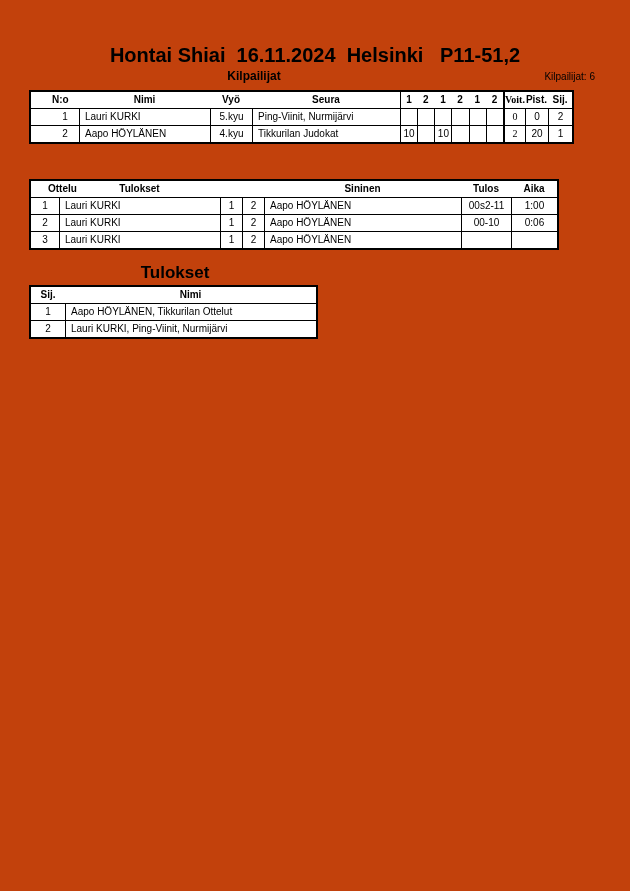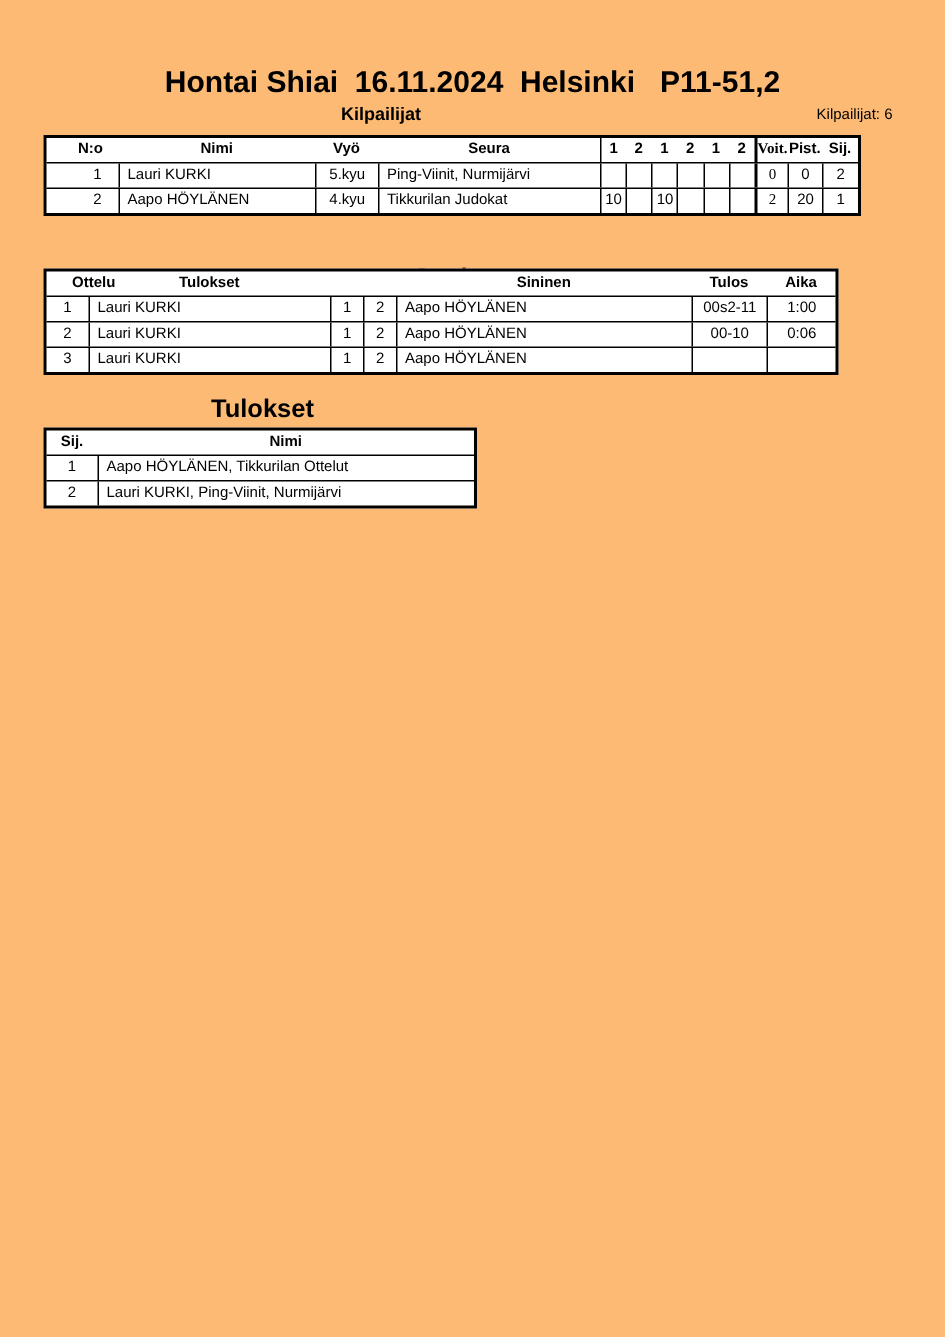--- a/index.html
+++ b/index.html
@@ -1,18 +1,18 @@
 <!DOCTYPE html>
 <html><head>
 <meta charset="utf-8">
 <style>
   html,body { margin:0; padding:0; }
   body { background:#ffffff; font-family:"Liberation Sans", sans-serif; color:#000; }
   #page {
-    position:relative; width:630px; height:891px; background:#fdba74;
+    position:relative; width:630px; height:891px; background:#c2410c;
     overflow:hidden;
   }
   .abs { position:absolute; }
   .centerx { transform:translateX(-50%); white-space:pre;text-align:right; }
 
   #title { top:44px; left:0; width:630px; text-align:center;
            font-size:20px; font-weight:bold; white-space:pre; letter-spacing:0; }
   #sub-kilpailijat { top:69px; left:254px; font-size:12px; font-weight:bold; }
   #count-label { top:71px; right:35px; font-size:10px; }
   #hd-ottelut { top:157px; left:301px; font-size:16px; font-weight:bold;margin-top:20px; }

